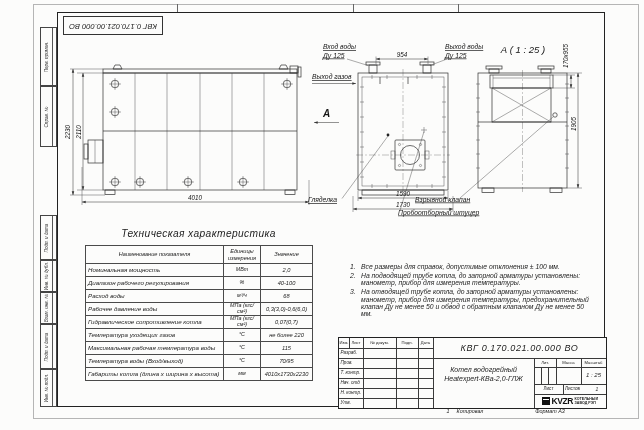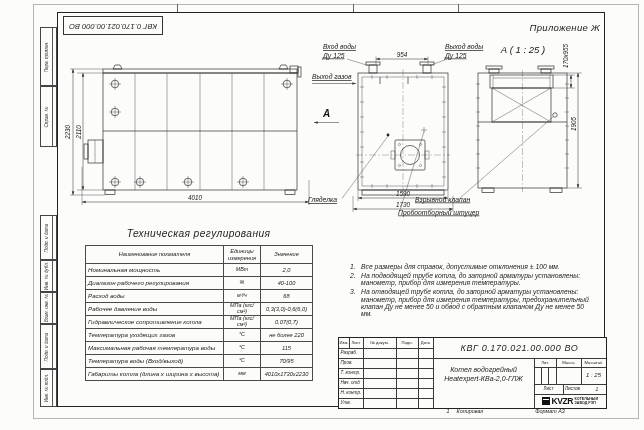--- a/index.html
+++ b/index.html
@@ -104,21 +104,20 @@
   <div class="mcell" style="left:40px;top:369px;width:17px;height:38px">
     <span class="div"></span>
     <span class="rot">Инв. № подл.</span>
   </div>
 
   <div class="abs" style="left:63px;top:16px;width:100px;height:19px;border:1px solid #333">
     <span class="abs" style="left:50%;top:50%;transform:translate(-50%,-50%) rotate(180deg);
                  white-space:nowrap;font-size:7.6px;font-style:italic">КВГ 0.170.021.00.000 ВО</span>
   </div>
 
-  <div class="abs it" style="left:495px;top:22px;width:105px;text-align:right;font-size:9.5px;letter-spacing:.3px">Приложение Ж</div>
 
   <svg class="abs" style="left:57px;top:12px" width="548" height="218" viewBox="0 0 548 218">
     <defs>
       <marker id="ar" viewBox="0 0 10 10" refX="9.5" refY="5" markerWidth="7" markerHeight="7" orient="auto-start-reverse">
           <path d="M0,1.8 L10,5 L0,8.2 z" fill="#333"></path>
         </marker>
     </defs>
 
     <g>
       <rect class="ln" x="46" y="61" width="194" height="117"></rect>
@@ -319,21 +318,21 @@
     </g>
 
     <g>
       <text class="t7 u" x="358" y="189.5">Взрывной клапан</text>
       <line class="thin" x1="403" y1="186" x2="496" y2="105"></line>
       <text class="t7 u" x="341" y="202.5">Пробоотборный штуцер</text>
     </g>
   </svg>
 
   <div class="ttable">
-    <div class="ttitle">Техническая регулирования</div>
+    <div class="ttitle">Техническая характеристика</div>
     <table class="tech">
       <colgroup>
           <col style="width:138px">
           <col style="width:37px">
           <col style="width:52px">
         </colgroup>
       <tbody>
           <tr>
         <th>Наименование показателя</th>
         <th>Единицы измерения</th>

